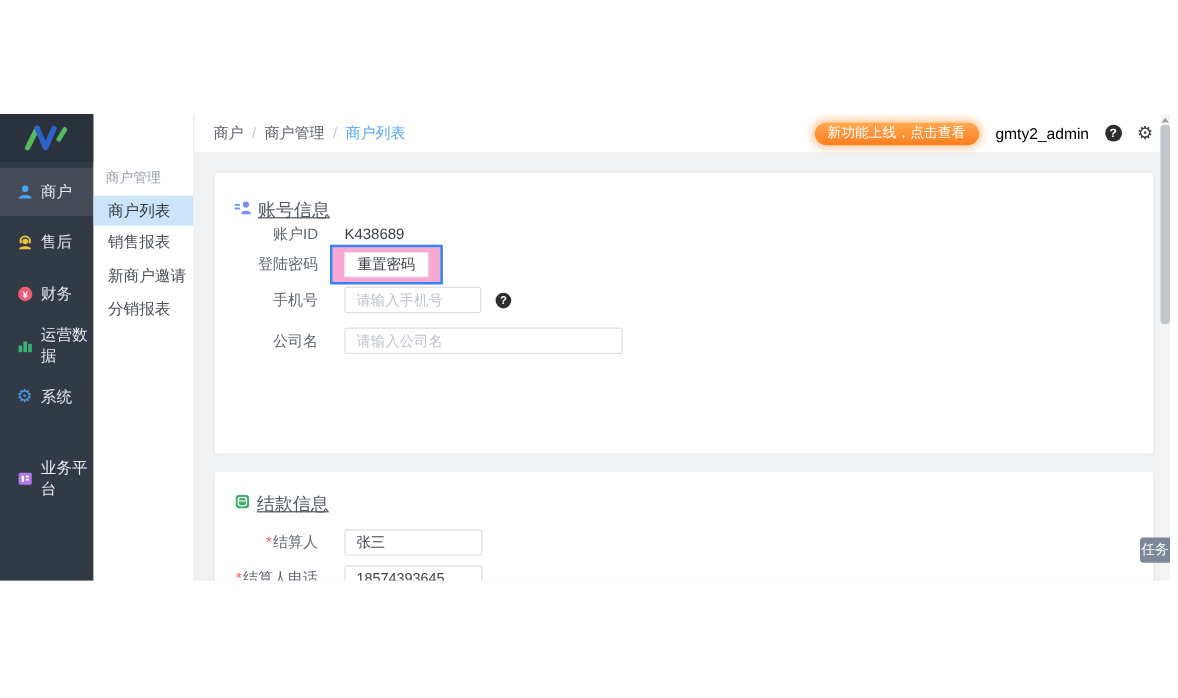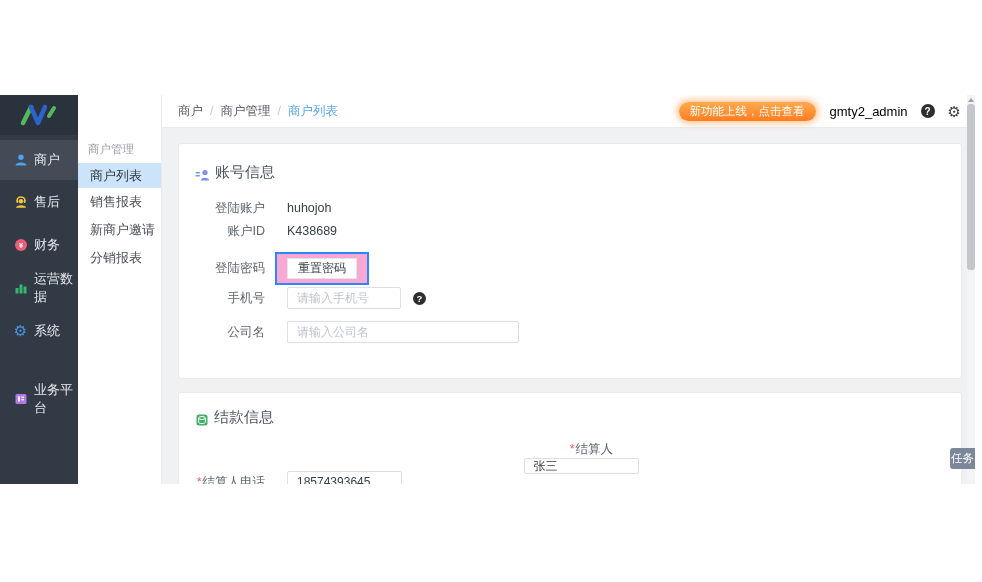--- a/index.html
+++ b/index.html
@@ -33,21 +33,21 @@
   .uname { font-size:13px; color:#000000; margin:0 13px 0 14px; }
   .qmark { width:14px; height:14px; border-radius:50%; background:#2e2e2e; color:#fff; font-size:10px; font-weight:bold;
            display:flex; align-items:center; justify-content:center; cursor:pointer; }
   .tb-gear { font-size:15px; color:#3f3f3f; margin-left:13px; cursor:pointer; line-height:15px; }
 
   
   .content { position:absolute; top:33px; left:0; right:0; bottom:0; overflow:hidden; }
   .card { background:#fff; border:1px solid #e8eaec; border-radius:3px; margin:0 5px 0 16px; }
   .card.c1 { margin-top:15px; height:236px; }
   .card.c2 { margin-top:13px; height:200px; }
-  .sec-title { display:flex; align-items:flex-end; margin:22px 0 0 16px; font-size:15px; color:#4f5660; font-weight:500; height:16px; }
+  .sec-title { display:flex; align-items:flex-start; margin:22px 0 0 16px; font-size:15px; color:#4f5660; font-weight:500; height:16px;text-decoration:underline; }
   .sec-title .sic { margin-right:5px; display:flex; }
   .frow { display:flex; align-items:center; }
   .flabel { width:86px; text-align:right; font-size:12.5px; color:#5f6670; flex:none; }
   .fval { margin-left:22px; font-size:12.5px; color:#3a4046; }
   .req { color:#f05b5b; margin-right:1px; }
   input.inp { height:22px; border:1px solid #dcdfe6; border-radius:2px; font-size:12px; color:#3a4046; padding:0 9px;
               margin-left:22px; outline:none; font-family:"Liberation Sans","DejaVu Sans",sans-serif; background:#fff; }
   input.inp::placeholder { color:#bfc4cc; }
   .focus-ring { margin-left:10px; border:2px solid #2f86f6; padding:4px 10px; display:inline-flex; background:#f9a8d4; }
   .reset-btn { height:21px; padding:0 10px; background:#fff; border:1px solid #e3e5e8; font-size:12px; color:#3a4046;
@@ -167,29 +167,25 @@
           <span class="sic">
             <svg width="15" height="14" viewBox="0 0 15 14">
                 <rect x="0.5" y="4" width="4.5" height="1.5" rx="0.7" fill="#4ba3f2"></rect>
                 <rect x="0.5" y="7" width="4.5" height="1.5" rx="0.7" fill="#7e8df0"></rect>
                 <circle cx="10" cy="4.5" r="2.6" fill="#7e8df0"></circle>
                 <path d="M5.8 12.5 c0-3.8 8.4-3.8 8.4 0 z" fill="#7e8df0"></path>
               </svg>
           </span>
           <span>账号信息</span>
         </div>
-        <div class="frow" style="margin-top:16px; height:20px;">
-          <span class="flabel">登陆账户</span>
-          <span class="fval">huhojoh</span>
-        </div>
         <div class="frow" style="margin-top:3px; height:20px;">
           <span class="flabel">账户ID</span>
           <span class="fval">K438689</span>
         </div>
-        <div class="frow" style="margin-top:12px; height:31px;">
+        <div class="frow" style="margin-top:0; height:31px;">
           <span class="flabel">登陆密码</span>
           <span class="focus-ring">
             <button class="reset-btn">重置密码</button>
           </span>
         </div>
         <div class="frow" style="margin-top:3px; height:22px;">
           <span class="flabel">手机号</span>
           <input class="inp" style="width: 114px;" placeholder="请输入手机号">
           <span class="help13">?</span>
         </div>
@@ -203,21 +199,21 @@
         <div class="sec-title" style="margin-top:18px;">
           <span class="sic">
             <svg width="14" height="14" viewBox="0 0 14 14">
                 <rect x="1.5" y="1.5" width="11" height="11" rx="2.5" fill="#3fae6a"></rect>
                 <ellipse cx="7" cy="5" rx="3.4" ry="1.5" fill="none" stroke="#fff" stroke-width="1"></ellipse>
                 <path d="M3.6 5 v4 c0 .9 1.5 1.6 3.4 1.6 s3.4-.7 3.4-1.6 v-4" fill="none" stroke="#fff" stroke-width="1"></path>
               </svg>
           </span>
           <span>结款信息</span>
         </div>
-        <div class="frow" style="margin-top:14px; height:22px;flex-direction:column;">
+        <div class="frow" style="margin-top:14px; height:22px;">
           <span class="flabel"><span class="req">*</span><span>结算人</span></span>
           <input class="inp" style="width: 115px;" value="张三">
         </div>
         <div class="frow" style="margin-top:8px; height:22px;">
           <span class="flabel"><span class="req">*</span><span>结算人电话</span></span>
           <input class="inp" style="width: 115px;" value="18574393645">
         </div>
       </div>
 
     </div>

